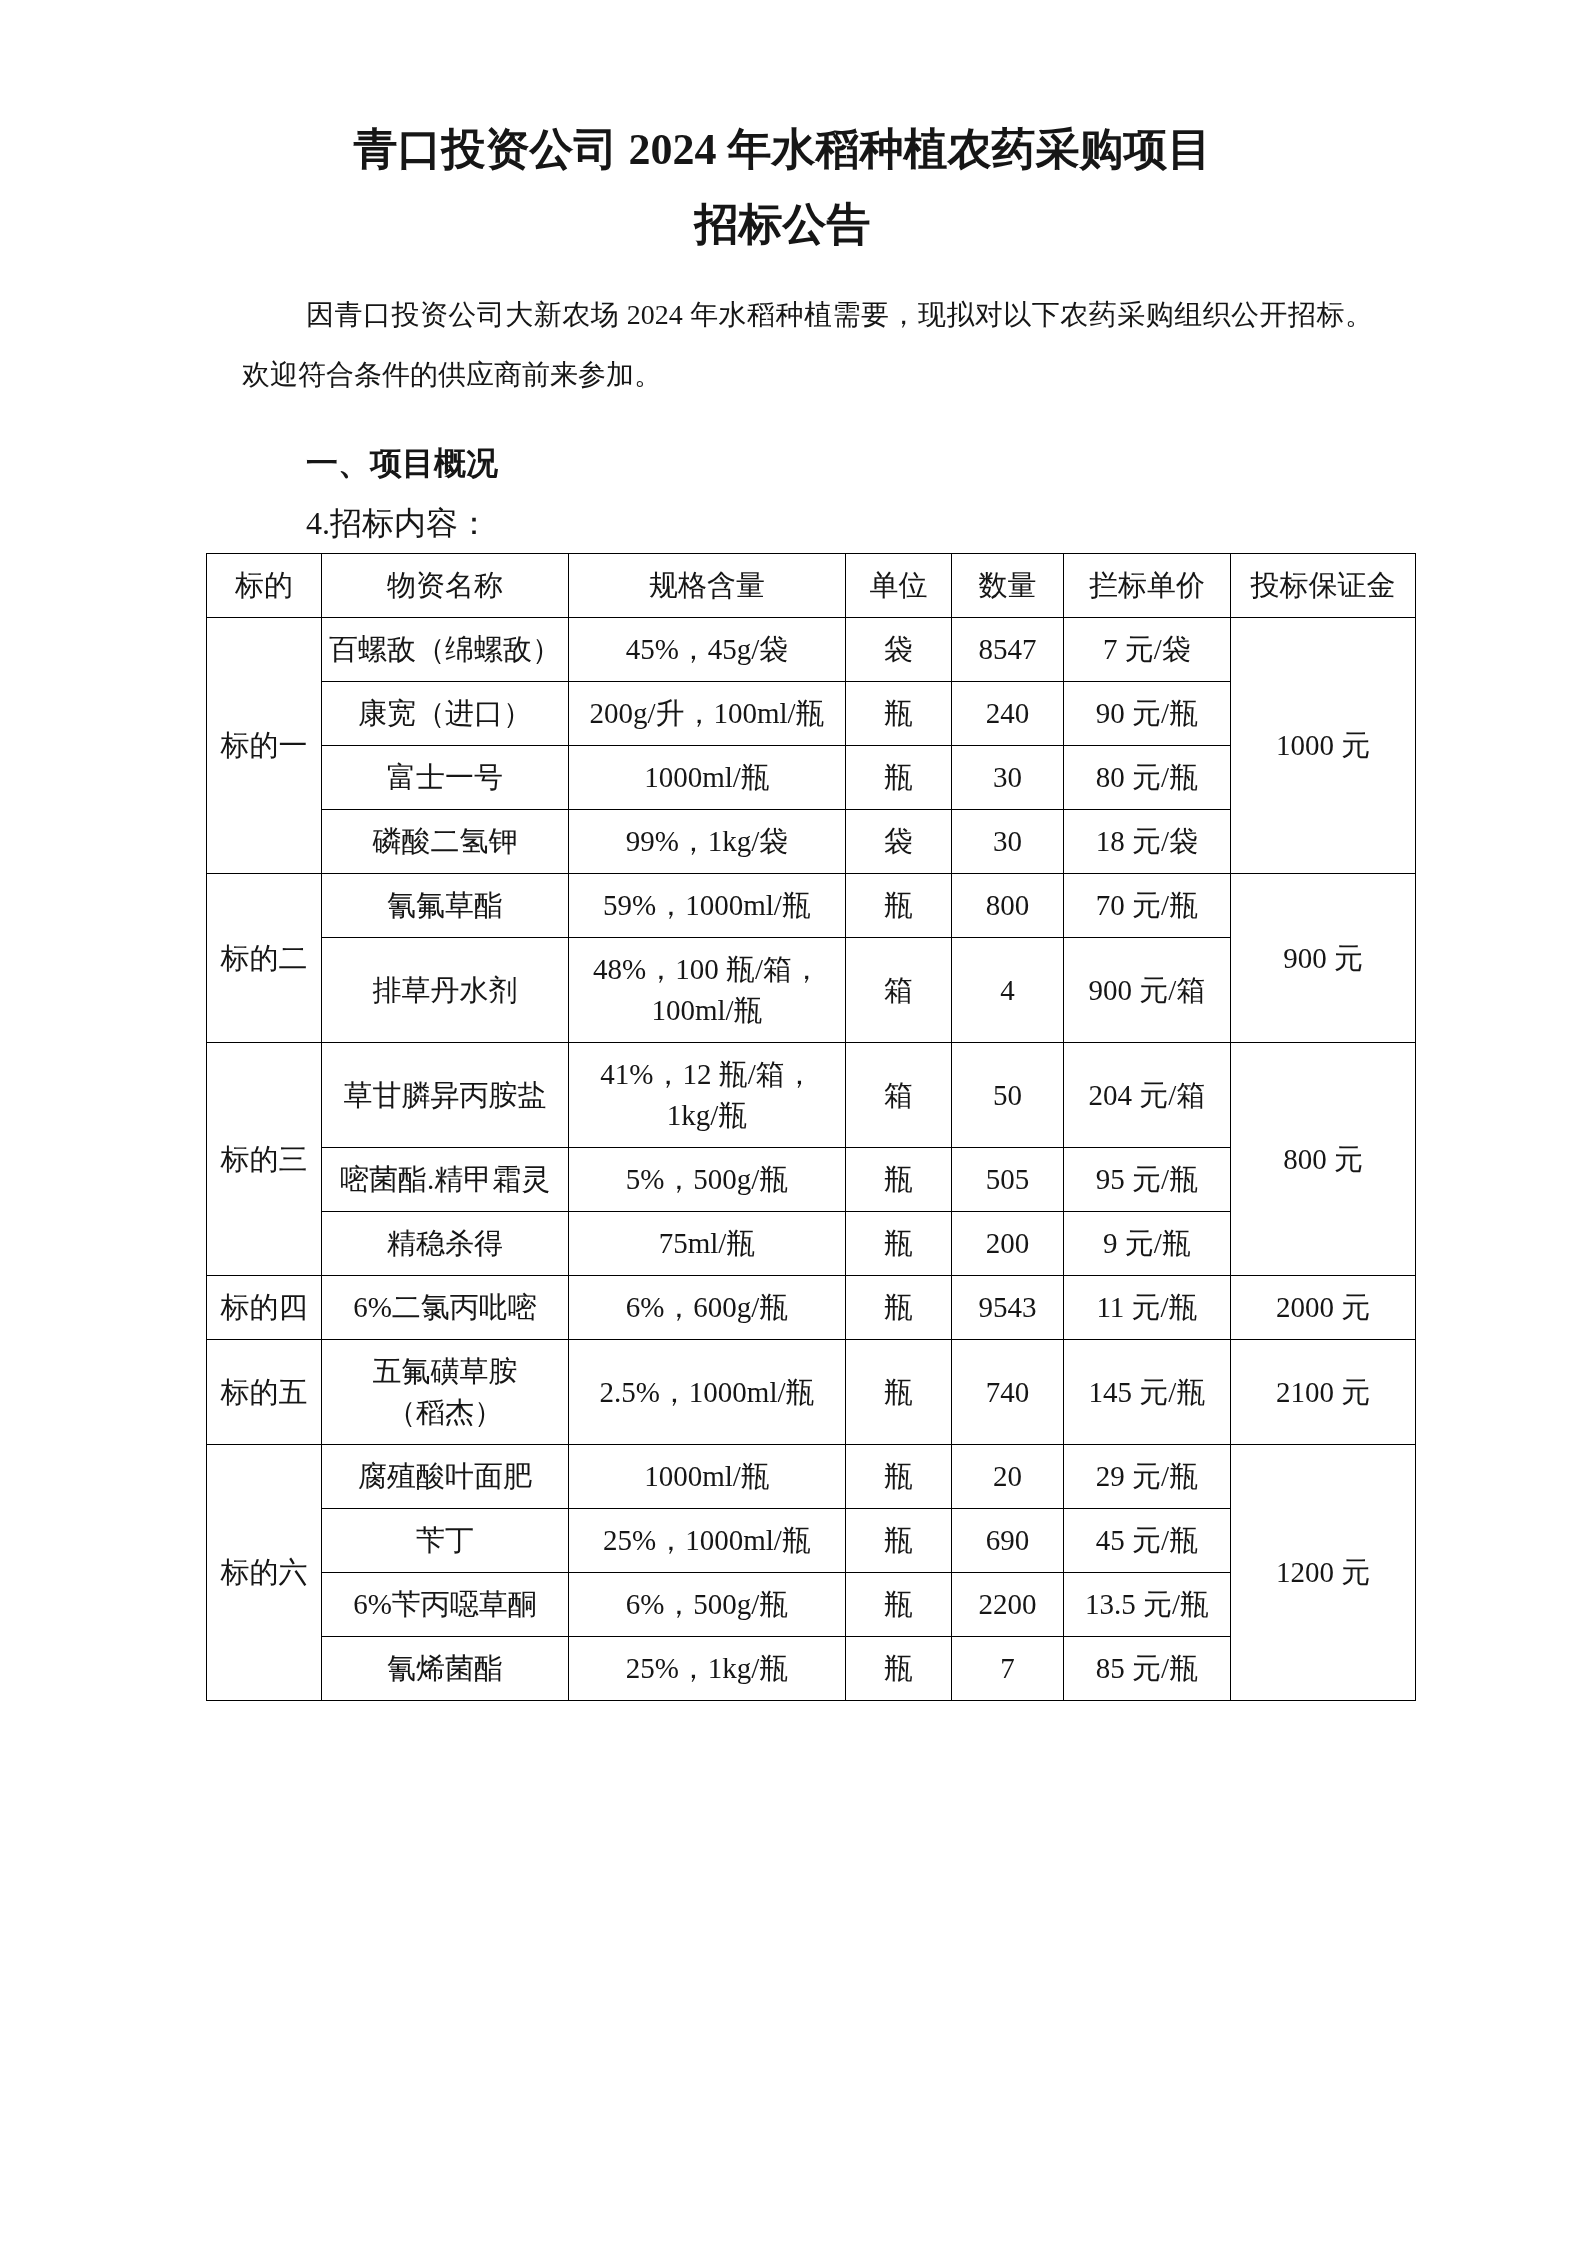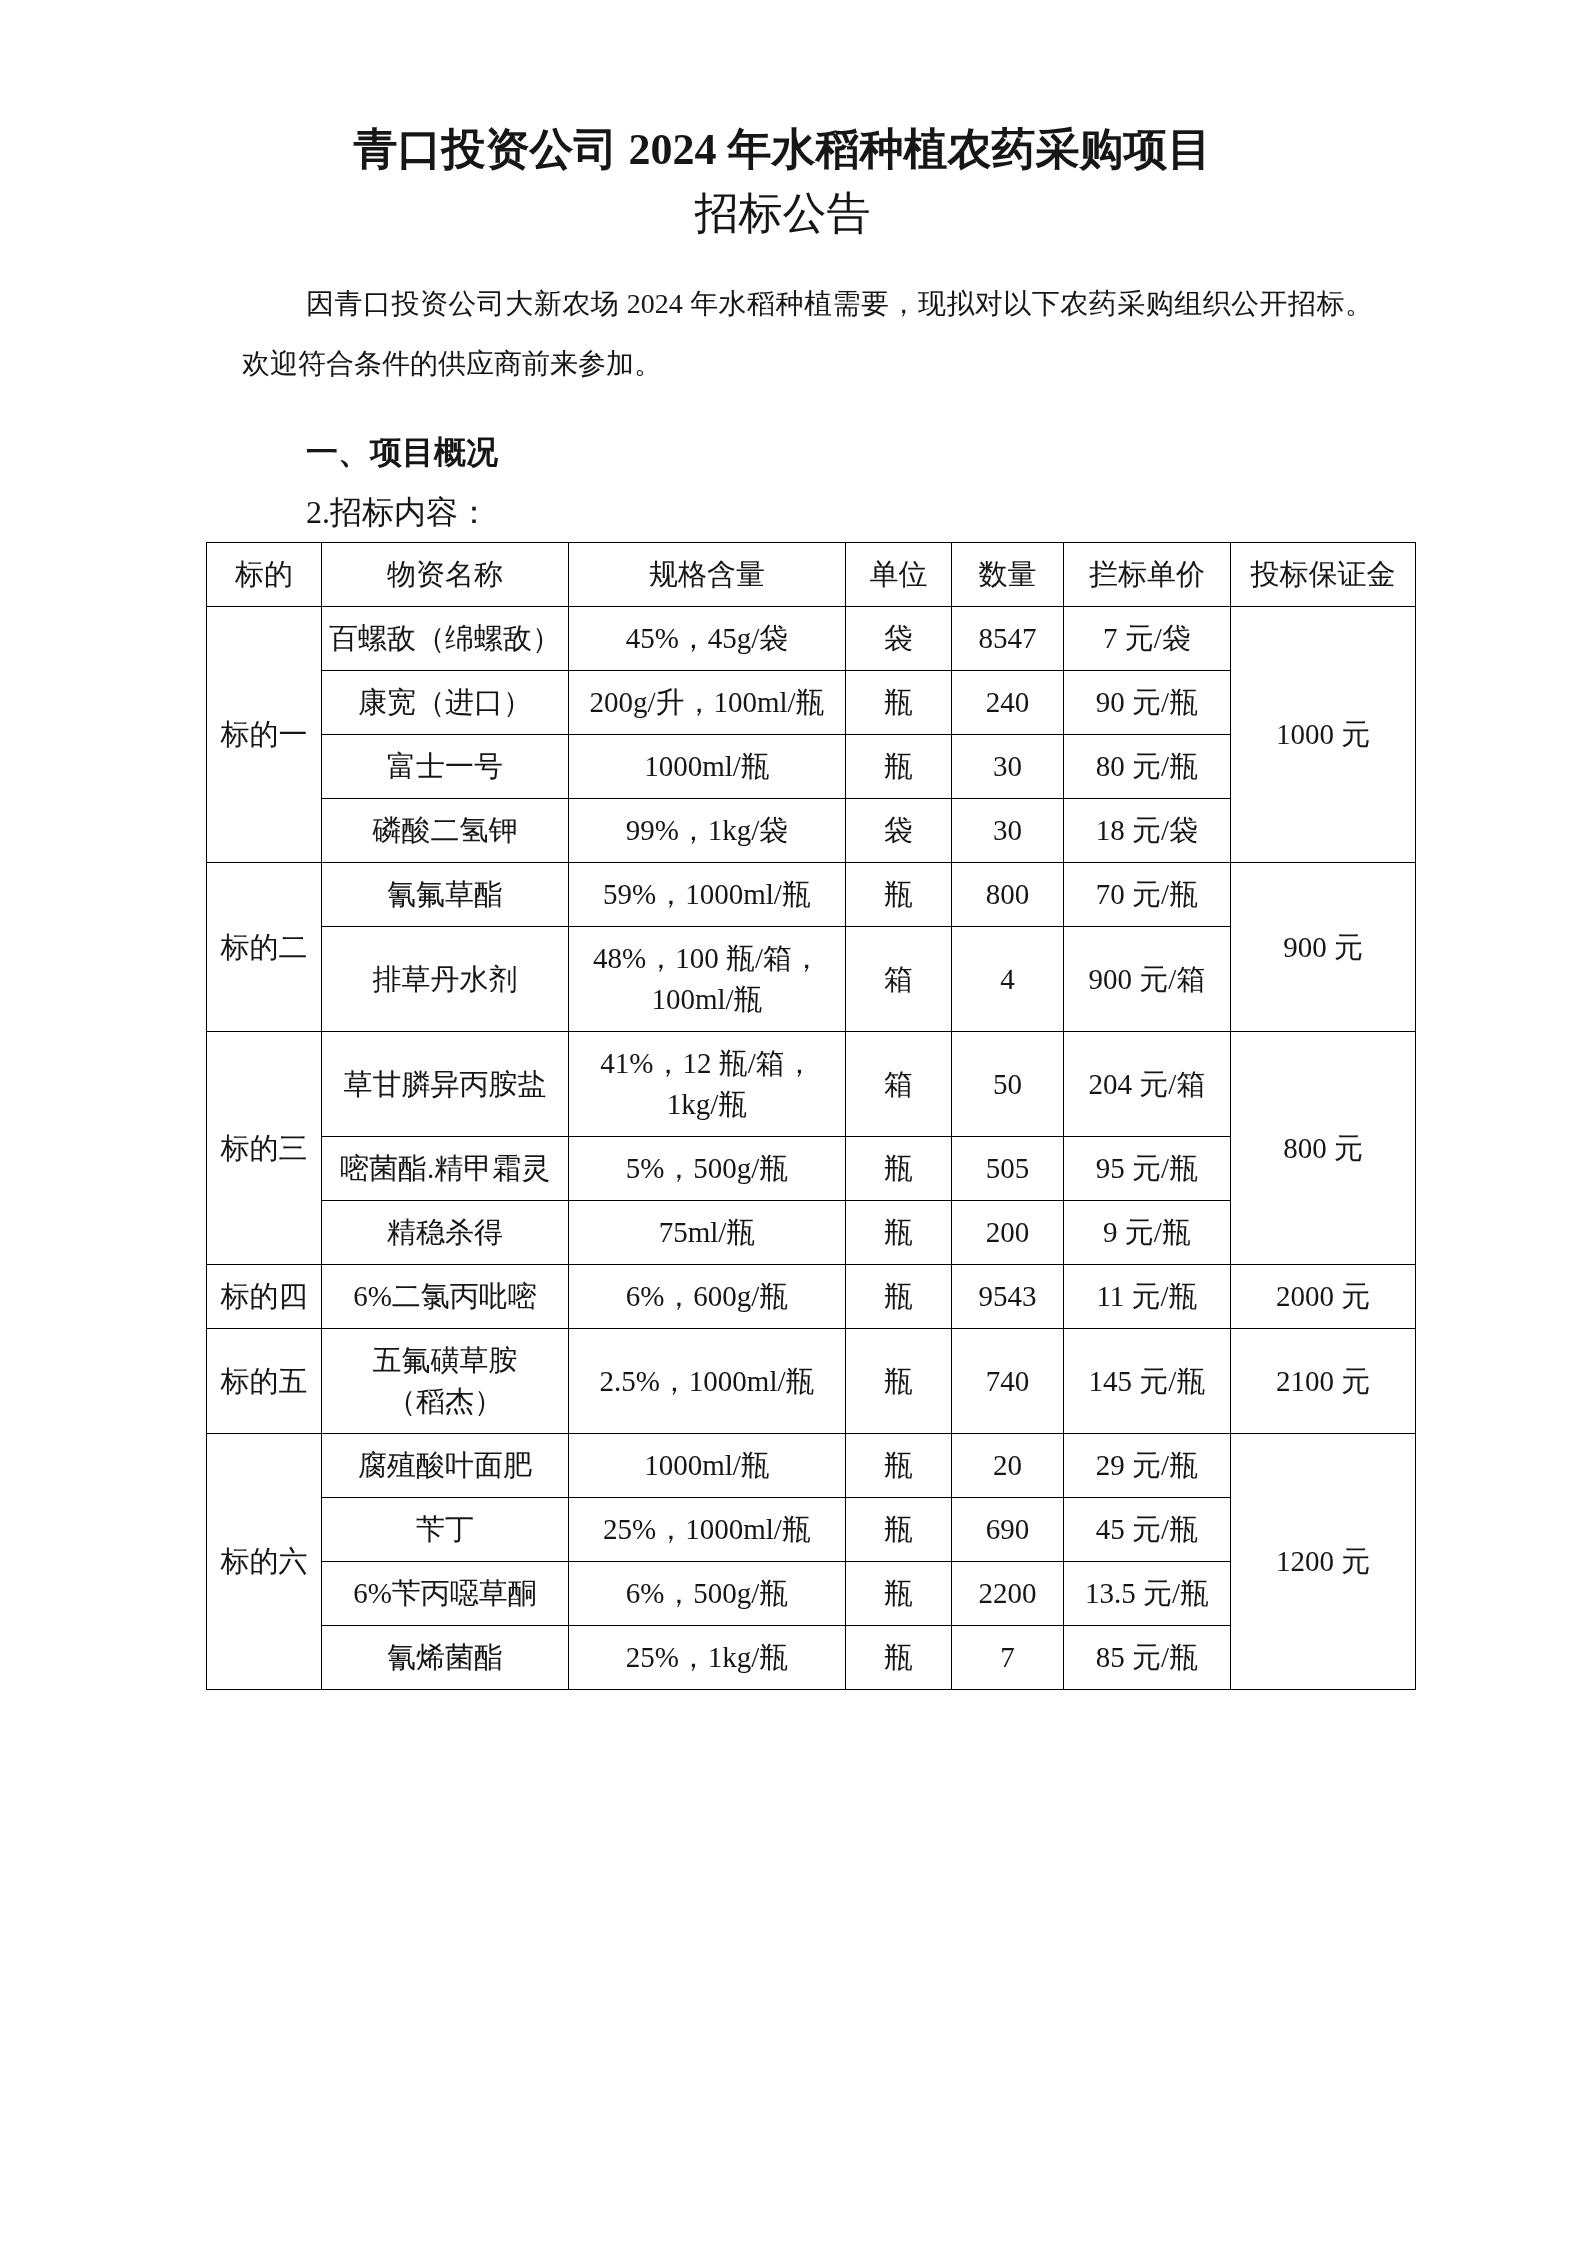--- a/index.html
+++ b/index.html
@@ -9,21 +9,21 @@
     color:#161616;
     font-family:"Liberation Serif","DejaVu Serif",serif;
     -webkit-font-smoothing:antialiased;
   }
   .page{position:relative;width:1565px;height:2245px;overflow:hidden;background:#fff;}
   .inner{padding-top:118px;}
   .title{
     text-align:center;font-size:44px;font-weight:700;line-height:64px;margin:0;
   }
   .subtitle{
-    text-align:center;font-size:44px;font-weight:400;line-height:64px;margin:0 0 0 0;
+    text-align:center;font-size:44px;font-weight:700;line-height:64px;margin:11px 0 0 0;
   }
   .text-col{margin-left:242px;margin-right:192px;}
   .intro{
     margin-top:28px;font-size:28px;line-height:60px;text-indent:64px;
     text-align:justify;
   }
   .sec-heading{font-size:32px;line-height:60px;font-weight:700;text-indent:64px;margin:6px 0 0 0;}
   .sec-item{font-size:32px;line-height:60px;font-weight:400;text-indent:64px;margin:0;}
   .bid-table{
     margin:0 0 0 206px;
@@ -54,21 +54,21 @@
 <body>
 
 <div class="page">
   <div class="inner">
     <h1 class="title">青口投资公司 2024 年水稻种植农药采购项目</h1>
     <h2 class="subtitle">招标公告</h2>
 
     <div class="text-col">
       <p class="intro">因青口投资公司大新农场 2024 年水稻种植需要，现拟对以下农药采购组织公开招标。欢迎符合条件的供应商前来参加。</p>
       <p class="sec-heading">一、项目概况</p>
-      <p class="sec-item">2.招标内容：</p>
+      <p class="sec-item">4.招标内容：</p>
     </div>
 
     <table class="bid-table">
       <colgroup>
         <col class="c1">
           <col class="c2">
           <col class="c3">
           <col class="c4">
           <col class="c5">
           <col class="c6">

